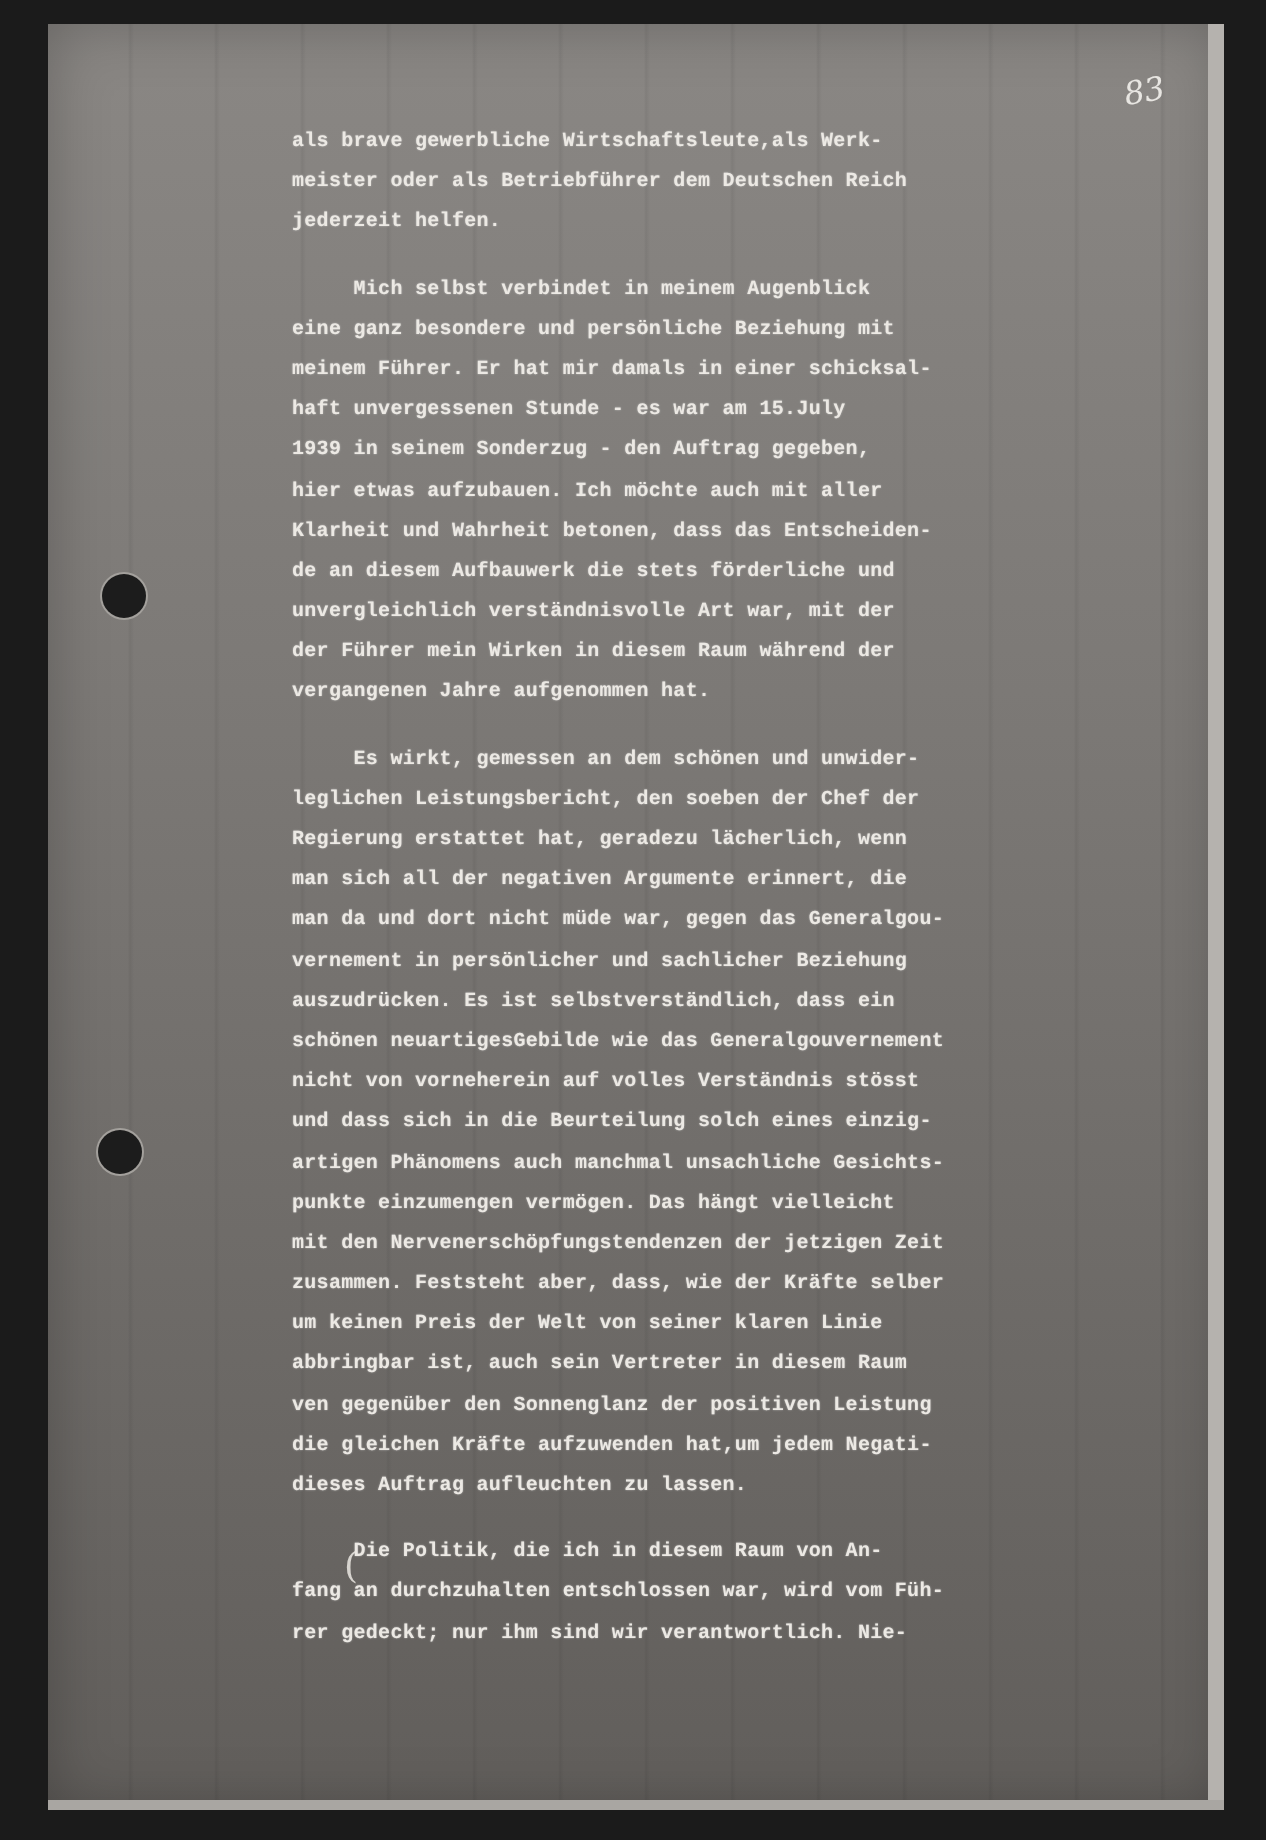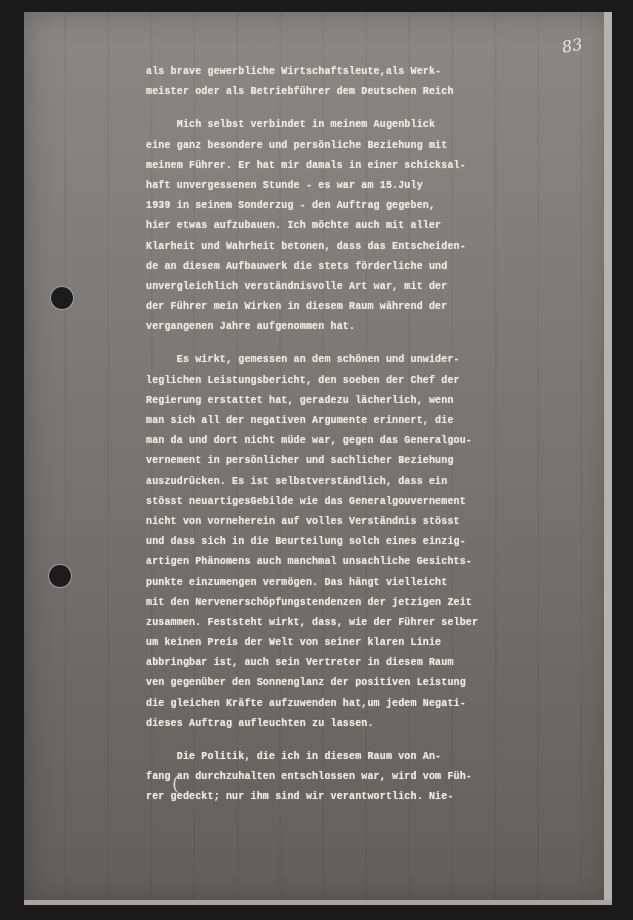--- a/index.html
+++ b/index.html
@@ -78,20 +78,21 @@
   <div class="punch-hole" style="left:25px; top:553px;"></div>
   <div class="page-number">83</div>
 </div>
 
 <div class="margin-mark">(</div>
 
 <div class="text">
   <div>
     <div class="line">als brave gewerbliche Wirtschaftsleute,als Werk-</div>
     <div class="line">meister oder als Betriebführer dem Deutschen Reich</div>
+    <div class="line">jederzeit helfen.</div>
   </div>
   <div class="gap"></div>
   <div>
     <div class="line">     Mich selbst verbindet in meinem Augenblick</div>
     <div class="line">eine ganz besondere und persönliche Beziehung mit</div>
     <div class="line">meinem Führer. Er hat mir damals in einer schicksal-</div>
     <div class="line">haft unvergessenen Stunde - es war am 15.July</div>
     <div class="line">1939 in seinem Sonderzug - den Auftrag gegeben,</div>
     <div class="line">hier etwas aufzubauen. Ich möchte auch mit aller</div>
     <div class="line">Klarheit und Wahrheit betonen, dass das Entscheiden-</div>
@@ -102,27 +103,27 @@
   </div>
   <div class="gap"></div>
   <div>
     <div class="line">     Es wirkt, gemessen an dem schönen und unwider-</div>
     <div class="line">leglichen Leistungsbericht, den soeben der Chef der</div>
     <div class="line">Regierung erstattet hat, geradezu lächerlich, wenn</div>
     <div class="line">man sich all der negativen Argumente erinnert, die</div>
     <div class="line">man da und dort nicht müde war, gegen das Generalgou-</div>
     <div class="line">vernement in persönlicher und sachlicher Beziehung</div>
     <div class="line">auszudrücken. Es ist selbstverständlich, dass ein</div>
-    <div class="line">stösst neuartigesGebilde wie das Generalgouvernement</div>
+    <div class="line">schönen neuartigesGebilde wie das Generalgouvernement</div>
     <div class="line">nicht von vorneherein auf volles Verständnis stösst</div>
     <div class="line">und dass sich in die Beurteilung solch eines einzig-</div>
     <div class="line">artigen Phänomens auch manchmal unsachliche Gesichts-</div>
     <div class="line">punkte einzumengen vermögen. Das hängt vielleicht</div>
     <div class="line">mit den Nervenerschöpfungstendenzen der jetzigen Zeit</div>
-    <div class="line">zusammen. Feststeht wirkt, dass, wie der Führer selber</div>
+    <div class="line">zusammen. Feststeht aber, dass, wie der Kräfte selber</div>
     <div class="line">um keinen Preis der Welt von seiner klaren Linie</div>
     <div class="line">abbringbar ist, auch sein Vertreter in diesem Raum</div>
     <div class="line">ven gegenüber den Sonnenglanz der positiven Leistung</div>
     <div class="line">die gleichen Kräfte aufzuwenden hat,um jedem Negati-</div>
     <div class="line">dieses Auftrag aufleuchten zu lassen.</div>
   </div>
   <div class="gap"></div>
   <div>
     <div class="line">     Die Politik, die ich in diesem Raum von An-</div>
     <div class="line">fang an durchzuhalten entschlossen war, wird vom Füh-</div>

